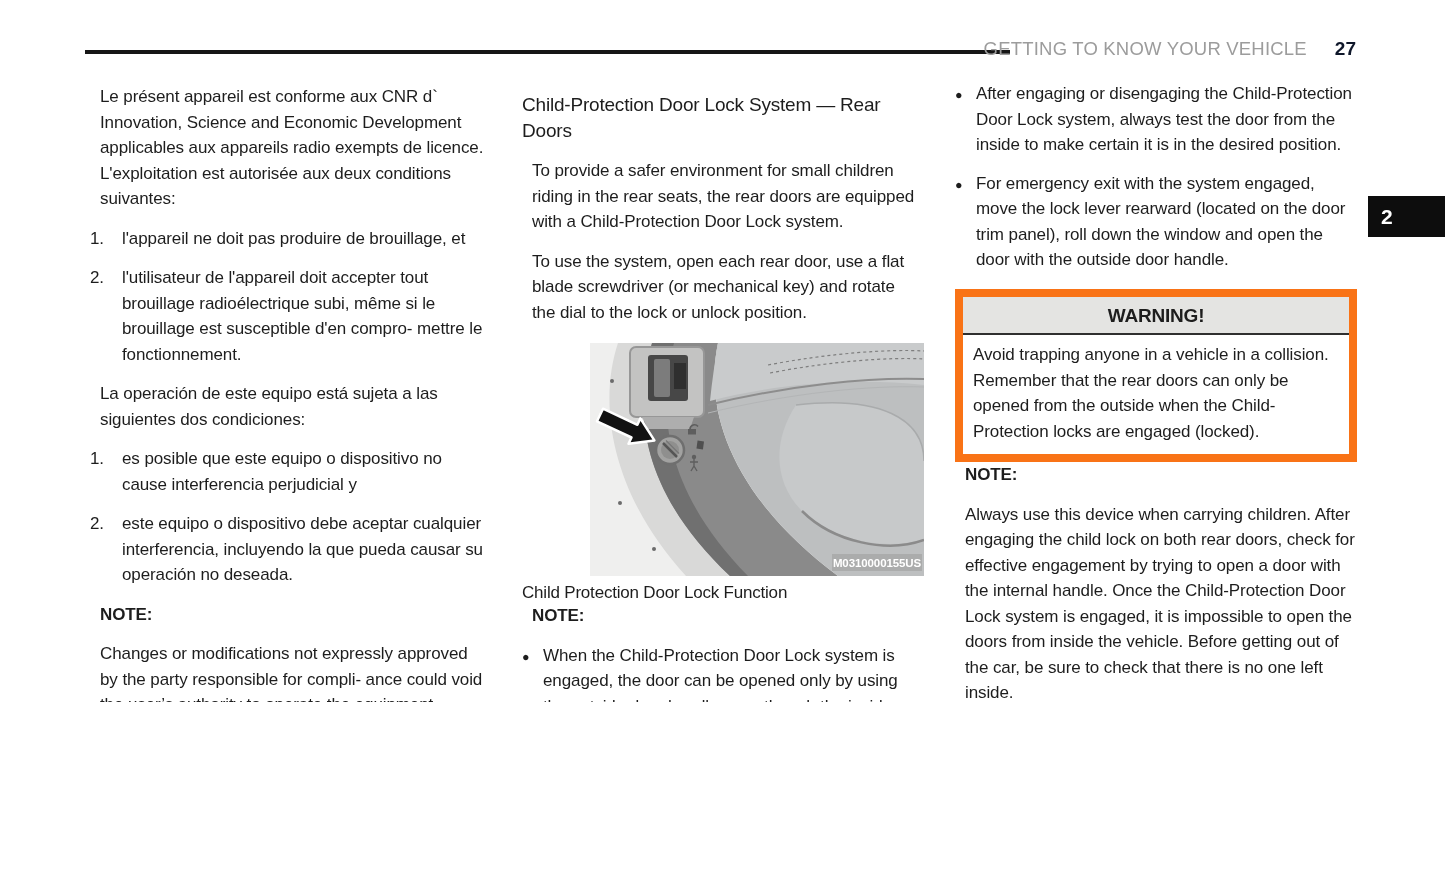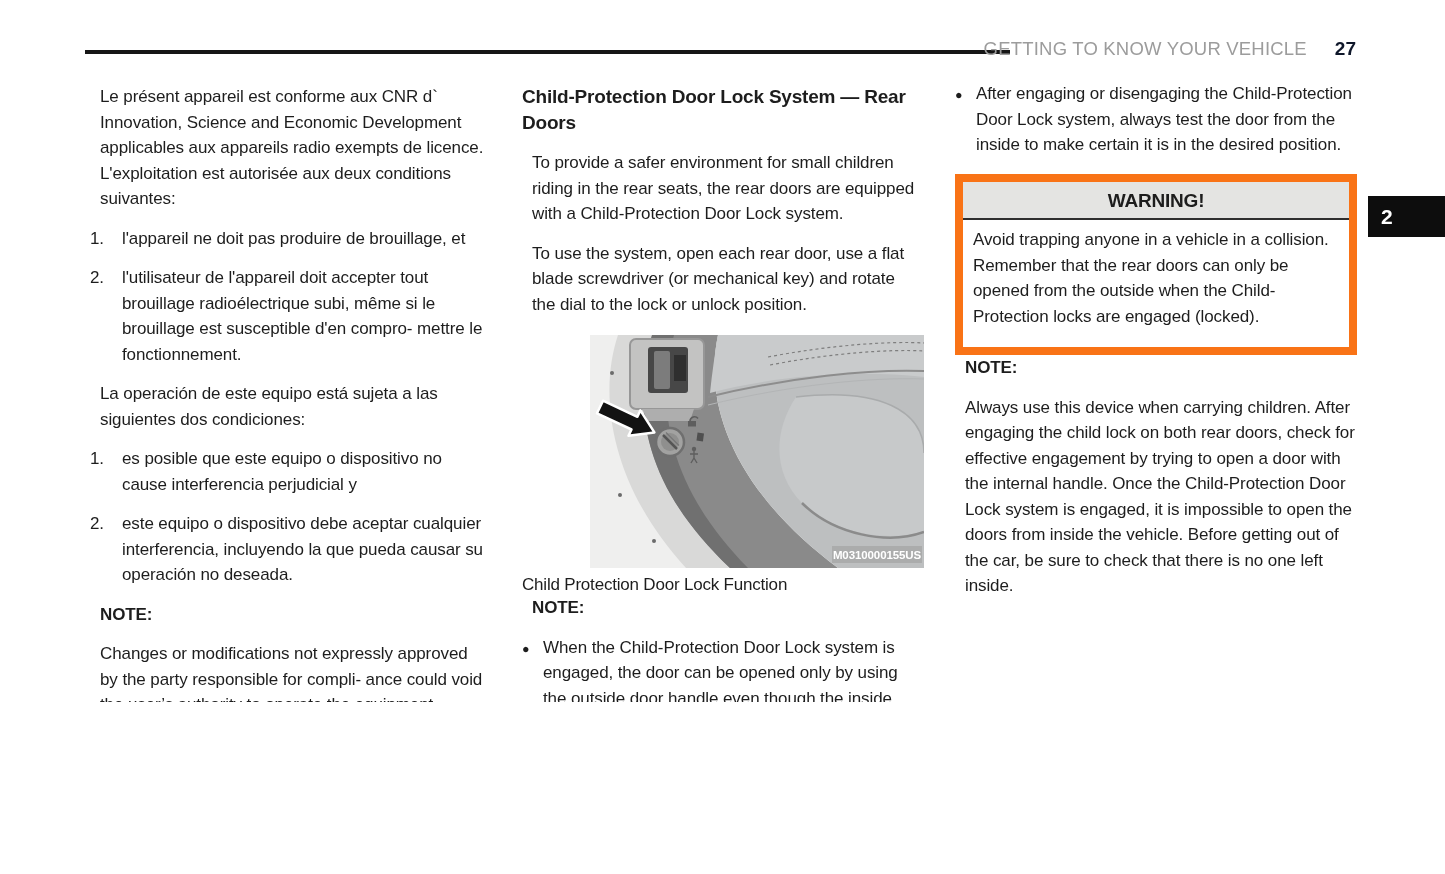--- a/index.html
+++ b/index.html
@@ -39,39 +39,39 @@
   .mt18{margin-top:18px;}
   .note-label{font-weight:bold;margin:18px 0 0 0;}
   .note-text{margin:0;}
   
   .bullet-item{display:flex;margin:0 0 13px 0;}
   .bullet-item .dot{flex:0 0 21px;}
   .bullet-item .dot::before{content:"\25CF";font-size:12.5px;}
   .bullet-item .li-text{flex:1;}
   
   .section-heading{
-    font-size:19px;font-weight:bold;line-height:26px;
-    letter-spacing:-0.2px;margin:4px 0 14px 0;
+    font-size:19px;font-weight:normal;line-height:26px;
+    letter-spacing:-0.2px;margin:12px 0 14px 0;
   }
   .para-tight{margin:0 0 7px 0;}
   .figure{margin:18px 0 0 0;}
   .figure svg{display:block;}
   .figure-caption{
     font-weight:normal;font-size:17px;line-height:20px;
     margin:7px 0 0 0;letter-spacing:-0.2px;
   }
   .mid-note-label{font-weight:bold;margin:16px 0 14px 0;}
   
   .warning-box{border:8px solid #f97316;margin:16px 0 0 0;}
   .warning-header{
     background:#e4e4e2;border-bottom:2px solid #2f2f2f;
     text-align:center;font-weight:bold;font-size:19px;
     padding:6px 0 5px 0;letter-spacing:-0.2px;
   }
-  .warning-body{padding:7px 10px 18px 10px;}
+  .warning-body{padding:7px 10px 10px 10px;}
   .note-label-right{font-weight:bold;margin:27px 0 0 0;}
 </style>
 </head>
 <body>
 
 <div class="page">
 
   <div class="rule"></div>
   <div class="header-meta">
     <span class="header-title">GETTING TO KNOW YOUR VEHICLE</span>
@@ -180,20 +180,24 @@
       <span class="dot"></span>
       <span class="li-text">When the Child-Protection Door Lock system is engaged, the door can be opened only by using the outside door handle even though the inside door lock is in the unlocked position.</span>
     </div>
   </section>
 
   <section class="col col-right">
     <div class="bullet-item">
       <span class="dot"></span>
       <span class="li-text">After engaging or disengaging the Child-Protection Door Lock system, always test the door from the inside to make certain it is in the desired position.</span>
     </div>
+    <div class="bullet-item">
+      <span class="dot"></span>
+      <span class="li-text">For emergency exit with the system engaged, move the lock lever rearward (located on the door trim panel), roll down the window and open the door with the outside door handle.</span>
+    </div>
 
     <div class="warning-box">
       <div class="warning-header">WARNING!</div>
       <div class="warning-body">Avoid trapping anyone in a vehicle in a collision. Remember that the rear doors can only be opened from the outside when the Child-Protection locks are engaged (locked).</div>
     </div>
 
     <p class="note-label-right">NOTE:</p>
     <p class="note-text">Always use this device when carrying children. After engaging the child lock on both rear doors, check for effective engagement by trying to open a door with the internal handle. Once the Child-Protection Door Lock system is engaged, it is impossible to open the doors from inside the vehicle. Before getting out of the car, be sure to check that there is no one left inside.</p>
   </section>
 

